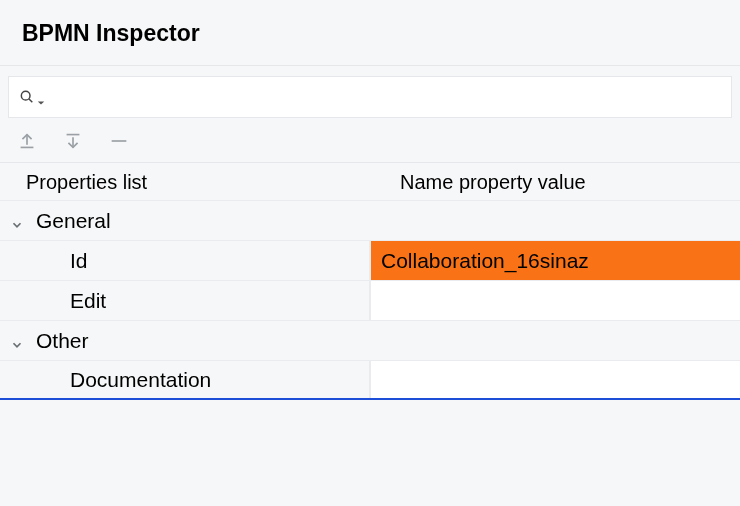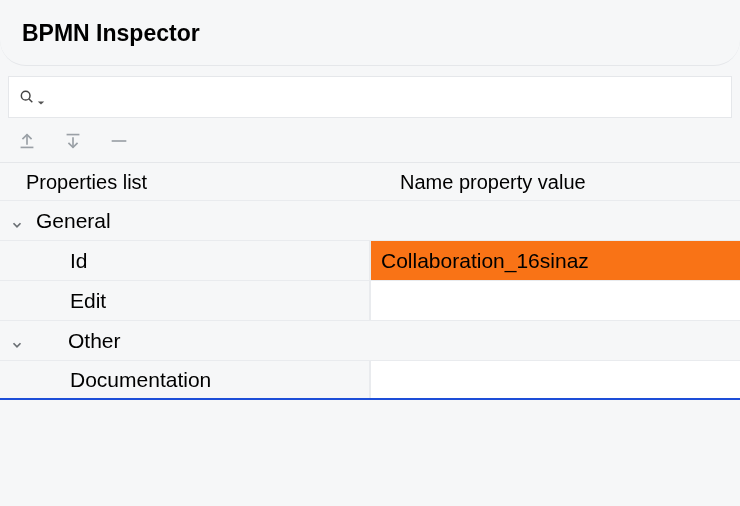--- a/index.html
+++ b/index.html
@@ -1,18 +1,18 @@
 <!DOCTYPE html>
 <html><head>
 <meta charset="utf-8">
 <style>
   * { box-sizing: border-box; margin: 0; padding: 0; }
   html, body { width: 740px; height: 506px; font-family: -apple-system, BlinkMacSystemFont, "Segoe UI", Arial, sans-serif; background: #f6f7f8; color: #000; }
   .panel { width: 100%; height: 100%; display: flex; flex-direction: column; }
-  .header { padding: 20px 22px 18px; border-bottom: 1px solid #e5e7ea; border-radius: 26px; }
+  .header { padding: 20px 22px 18px; border-bottom: 1px solid #e5e7ea; }
   .header-title { font-size: 23px; font-weight: 700; }
   .search-row { padding: 10px 8px 0; }
   .search-box { background: #fff; border: 1px solid #e5e7ea; height: 42px; display: flex; align-items: center; padding: 0 10px; }
   .search-icon { width: 16px; height: 16px; color: #444; flex: none; }
   .caret-icon { width: 8px; height: 8px; margin-left: 2px; color: #555; flex: none; }
   .search-input { flex: 1; border: none; outline: none; font-size: 18px; margin-left: 8px; background: transparent; }
   .toolbar { display: flex; align-items: center; gap: 24px; padding: 12px 16px 10px; color: #9aa0a6; border-bottom: 1px solid #e5e7ea; }
   .tool-icon { width: 22px; height: 22px; display: flex; align-items: center; justify-content: center; cursor: pointer; }
   .tool-icon svg { width: 22px; height: 22px; stroke: #9aa0a6; }
   .columns { display: flex; padding: 8px 24px 6px; font-size: 20px; }
@@ -114,21 +114,21 @@
       <div class="cell-left">
         <span class="indent"></span>
         <span class="item-label">Edit</span>
       </div>
       <div class="cell-right">
         <input class="value-input empty" type="text" value="" style="">
       </div>
     </div>
 
     <div class="row group">
-      <div class="cell-left" style="border-right:none;gap:32px;">
+      <div class="cell-left" style="border-right:none;">
         <span class="chevron">
           <svg viewBox="0 0 16 16" fill="none" stroke="currentColor" stroke-width="2">
               <path d="M4 6 L8 10 L12 6"></path>
             </svg>
         </span>
         <span class="group-label">Other</span>
       </div>
       <div class="cell-right"></div>
     </div>
 

